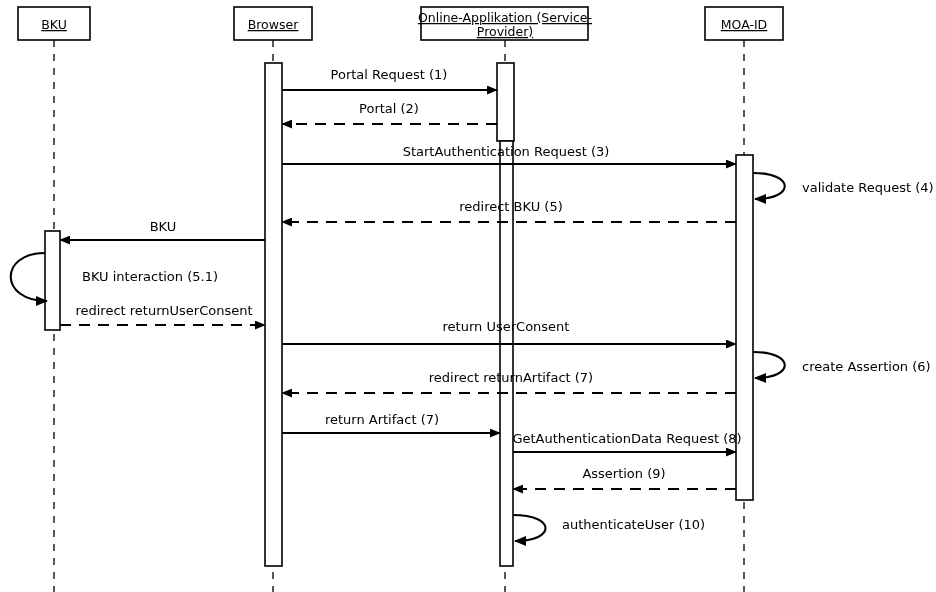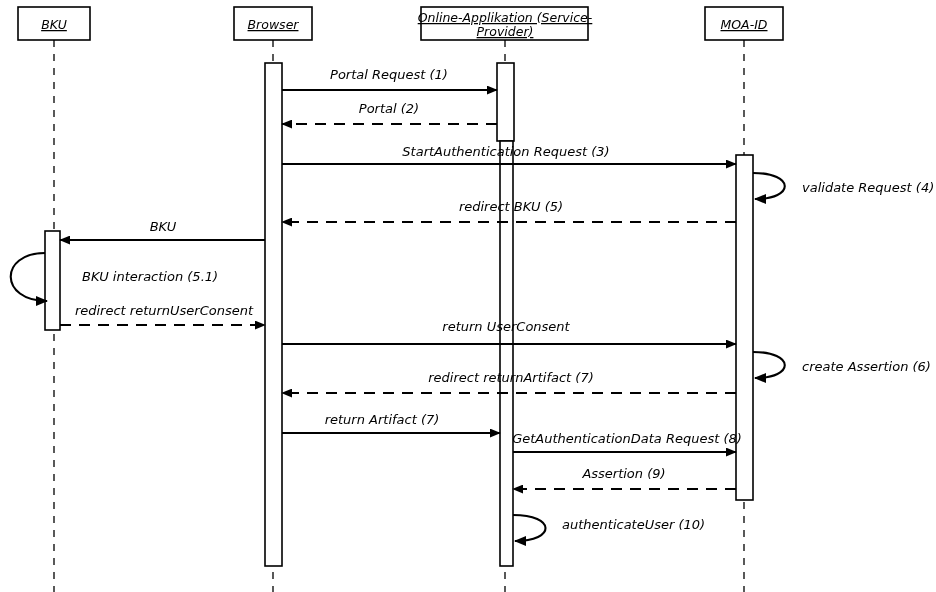--- a/index.html
+++ b/index.html
@@ -1,21 +1,21 @@
 <!DOCTYPE html>
 <html><head>
 <meta charset="utf-8">
 <style>
   html,body{margin:0;padding:0;background:#ffffff;}
   body{
     width:936px;height:592px;overflow:hidden;
     font-family:"DejaVu Sans","Liberation Sans",sans-serif;
     color:#000000;
   }
-  #diagram-root{position:relative;width:936px;height:592px;font-style:italic;}
+  #diagram-root{position:relative;width:936px;height:592px;}
   svg#seq{display:block;width:936px;height:592px;}
   .lifeline-box{fill:#ffffff;stroke:#000000;stroke-width:1.6;}
   .lifeline-dash{stroke:#000000;stroke-width:1.3;stroke-dasharray:7 7;fill:none;}
   .activation{fill:#ffffff;stroke:#000000;stroke-width:1.6;}
   .msg-solid{stroke:#000000;stroke-width:2.1;fill:none;}
   .msg-dashed{stroke:#000000;stroke-width:2.1;fill:none;stroke-dasharray:11 8;}
   .self-arc{stroke:#000000;stroke-width:2.1;fill:none;}
   .lbl-title{font-size:12.5px;fill:#000000;text-decoration:underline;}
   .lbl-msg{font-size:13px;fill:#000000;}
   text{font-family:"DejaVu Sans","Liberation Sans",sans-serif;}

